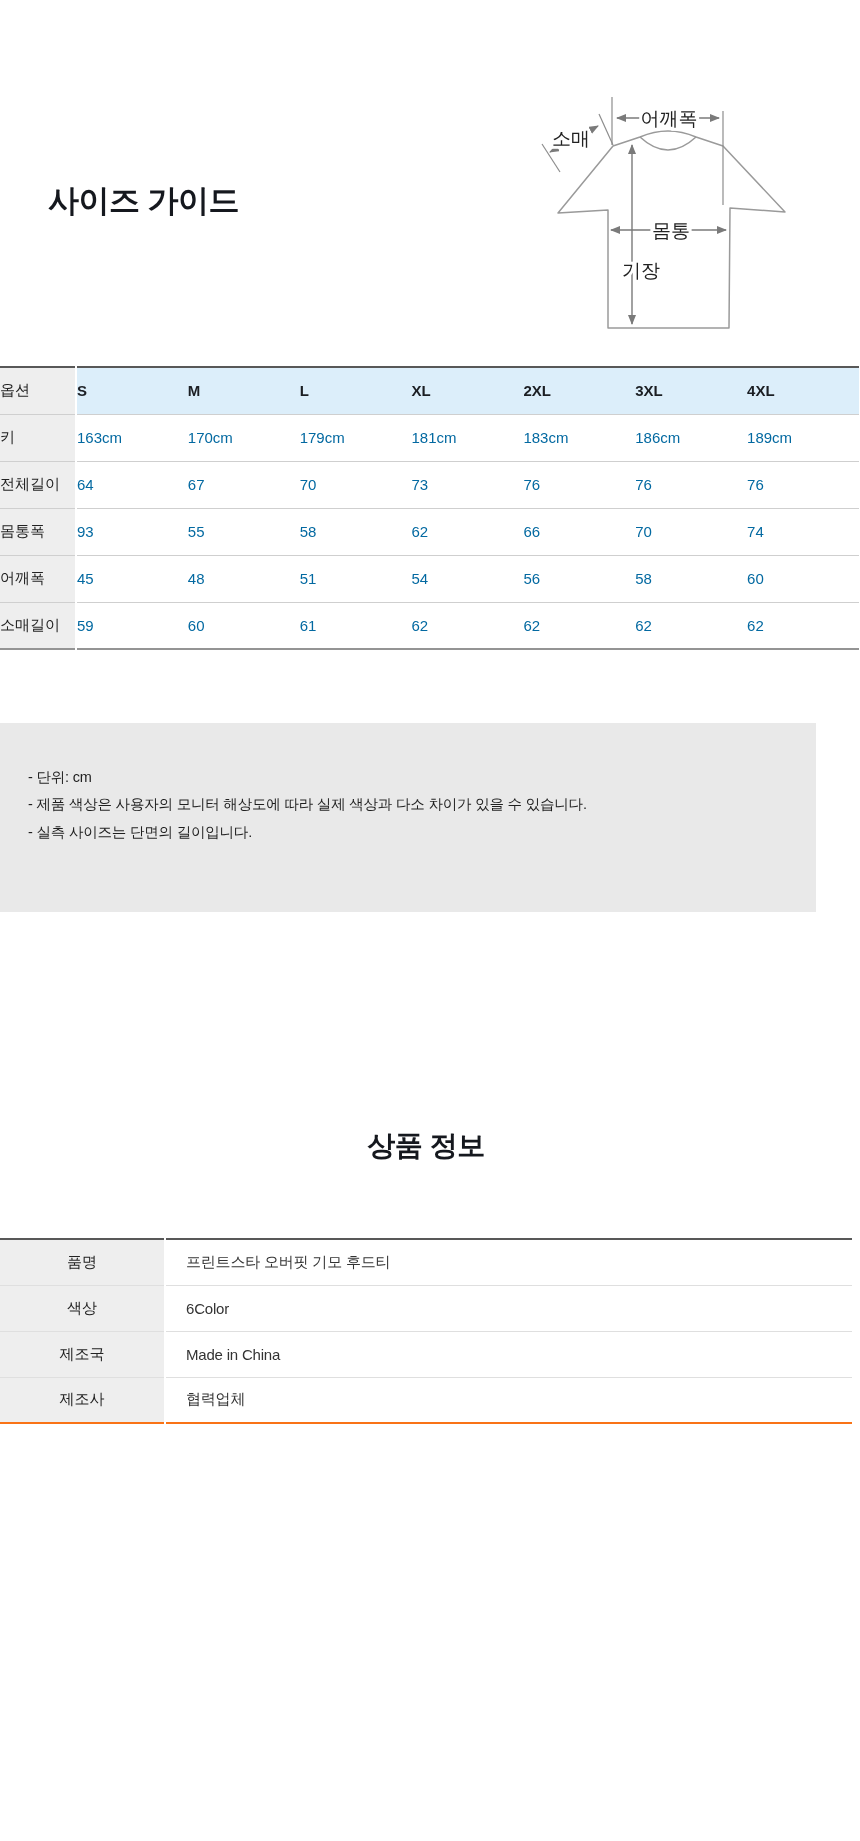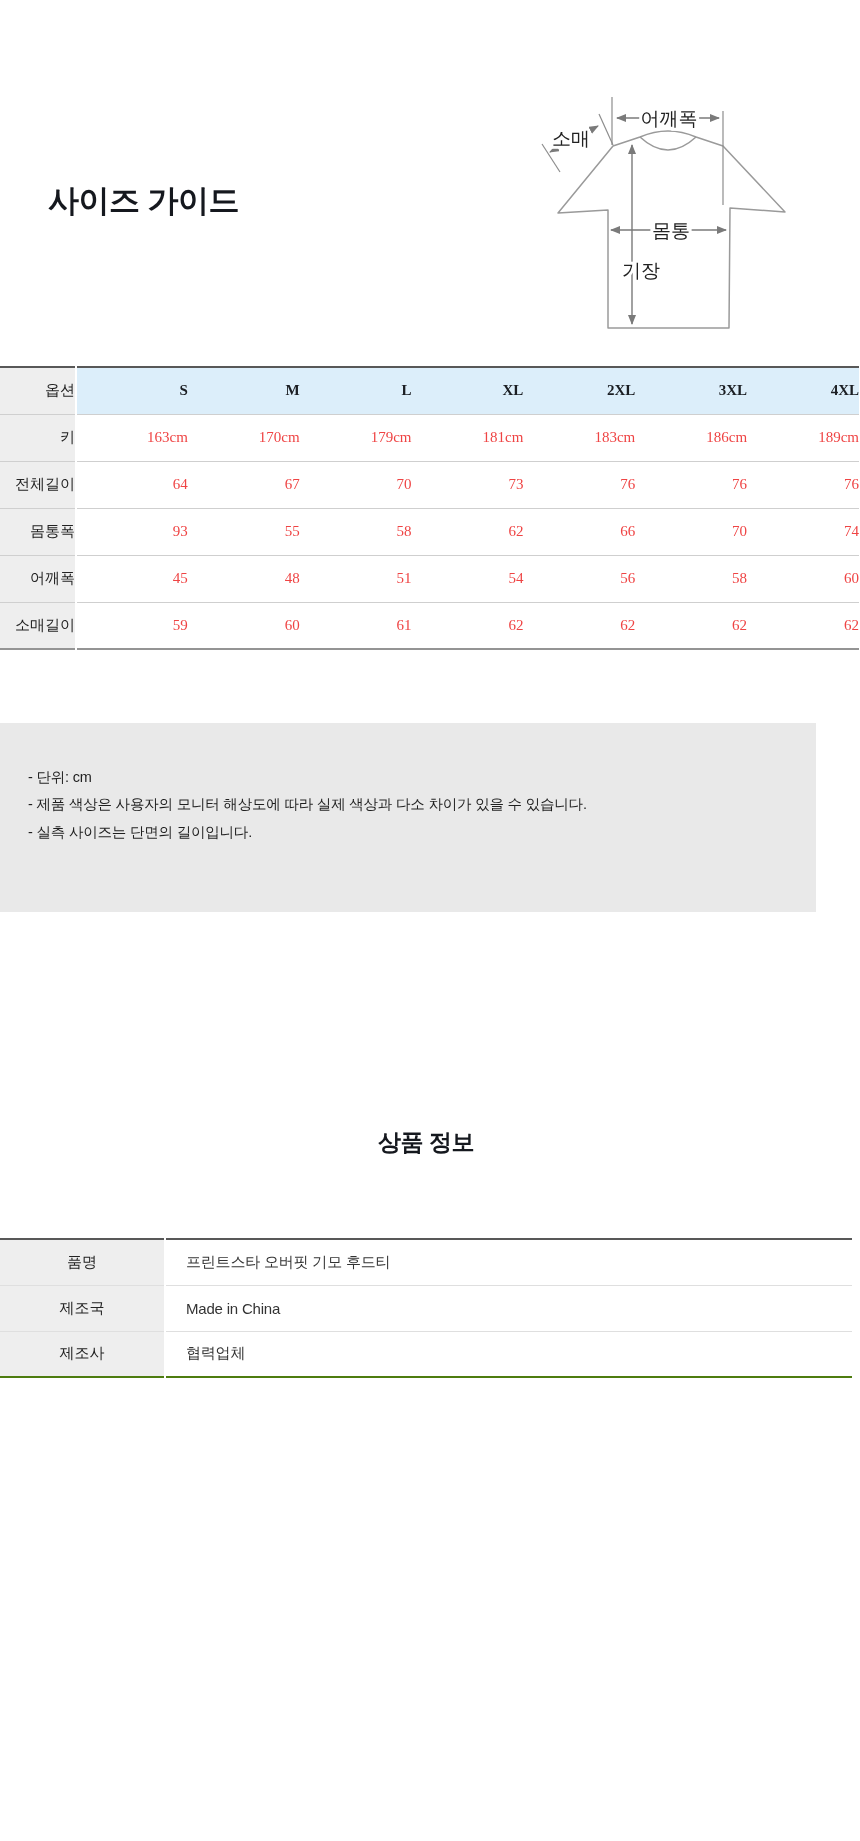--- a/index.html
+++ b/index.html
@@ -24,45 +24,45 @@
     text-anchor:middle;
   }
 
   
   table { border-collapse:collapse; table-layout:fixed; }
   .size-table {
     position:absolute; top:366px; left:0; width:859px;
     border-top:2px solid #585858; border-bottom:2px solid #949494;
   }
   .size-table th, .size-table td {
-    height:47px; text-align:right; vertical-align:middle; font-size:15px;font-family:Liberation Serif, serif;
+    height:47px; text-align:left; vertical-align:middle; font-size:15px;
   }
   .size-table tr > :first-child { width:76px; border-right:2px solid #ffffff; }
   .size-table thead th { background:#dceefa; font-weight:700; color:#1b1e23; }
   .size-table thead th:first-child { background:#eeeeee; font-weight:400; color:#222; }
   .size-table tbody th { background:#eeeeee; font-weight:400; color:#222; }
-  .size-table tbody td { background:#ffffff; color:#ef4444; font-weight:400; }
+  .size-table tbody td { background:#ffffff; color:#0369a1; font-weight:400; }
   .size-table thead tr, .size-table tbody tr { border-bottom:1px solid #cfcfcf; }
   .size-table tbody tr:last-child { border-bottom:none;padding-left:28px; }
 
   
   .notes-box {
     position:absolute; top:723px; left:0; width:816px; height:189px;
     background:#e9e9e9; padding:41px 24px 0 28px;
     font-size:14.5px; color:#1f1f1f; line-height:27.3px; letter-spacing:-0.2px;
   }
 
   
   .product-title {
     position:absolute; top:1126px; left:0; width:852px; text-align:center;
-    font-size:23px; font-weight:700; color:#15181e; line-height:1.45; letter-spacing:-0.5px;
+    font-size:28px; font-weight:700; color:#15181e; line-height:1.45; letter-spacing:-0.5px;
   }
   .product-table {
     position:absolute; top:1238px; left:0; width:852px;
-    border-top:2px solid #585858; border-bottom:2px solid #4d7c0f;padding-left:33px;
+    border-top:2px solid #585858; border-bottom:2px solid #f97316;padding-left:33px;
   }
   .product-table th {
     width:165px; height:46px; background:#eeeeee; text-align:center; vertical-align:middle;
     font-size:15px; font-weight:400; color:#222; border-right:2px solid #ffffff;
   }
   .product-table td {
     height:46px; background:#ffffff; text-align:left; vertical-align:middle;
     padding-left:20px; font-size:15px; color:#333; letter-spacing:-0.2px;
   }
   .product-table tbody tr { border-bottom:1px solid #dfdfdf; }
@@ -179,20 +179,24 @@
 
   <h2 class="product-title">상품 정보</h2>
 
   <table class="product-table">
     <tbody>
         <tr>
           <th>품명</th>
           <td>프린트스타 오버핏 기모 후드티</td>
         </tr>
         <tr>
+          <th>색상</th>
+          <td>6Color</td>
+        </tr>
+        <tr>
           <th>제조국</th>
           <td>Made in China</td>
         </tr>
         <tr>
           <th>제조사</th>
           <td>협력업체</td>
         </tr>
       </tbody>
   </table>
 

